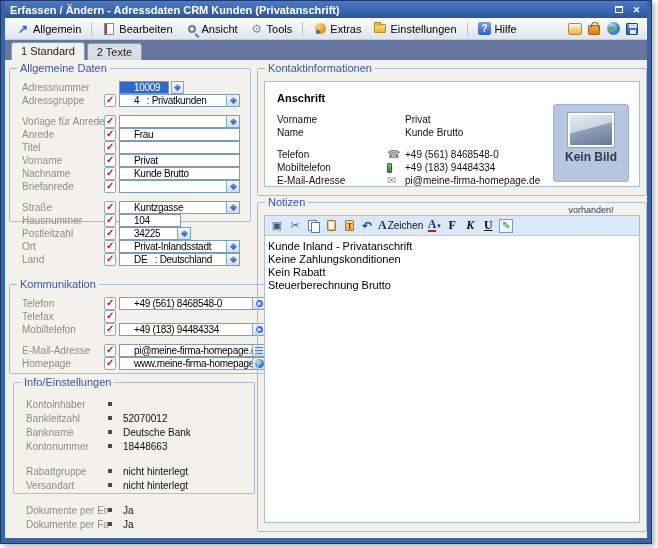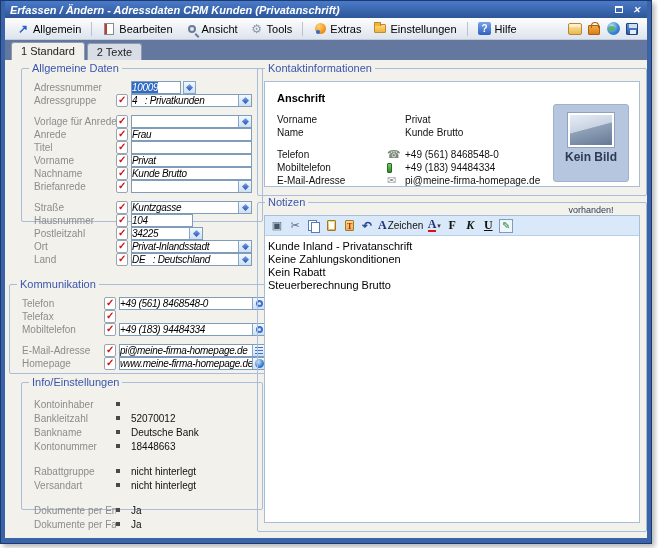--- a/index.html
+++ b/index.html
@@ -4,21 +4,21 @@
 <style>
   html,body{margin:0;padding:0;width:658px;height:548px;background:#fff;overflow:hidden;
     font-family:"Liberation Sans",sans-serif;font-size:11px;color:#000;}
   *{box-sizing:border-box;}
 
   
   .win{position:absolute;left:0;top:0;width:652px;height:544px;background:#3a63a8;
     border:1px solid #1c3a70;padding:0 4px 5px 4px;display:flex;flex-direction:column;
     box-shadow:3px 3px 5px rgba(0,0,0,.28);}
   .titlebar{height:17px;display:flex;align-items:center;padding:0 3px 0 5px;
-    background:linear-gradient(#4a7ac8,#2d5699);font-style:italic;}
+    background:linear-gradient(#4a7ac8,#2d5699);}
   .title{color:#fff;font-weight:bold;font-size:11px;white-space:nowrap;flex:1;}
   .winbtn{width:15px;height:13px;display:flex;align-items:center;justify-content:center;
     color:#fff;font-size:9px;font-weight:bold;margin-left:3px;cursor:default;}
   .restore-glyph{width:8px;height:7px;border:1px solid #fff;border-top:2px solid #fff;}
 
   .app{flex:1;display:flex;flex-direction:column;background:#f2f1eb;overflow:hidden;}
 
   
   .menubar{height:22px;background:linear-gradient(#fdfdfd,#dde4ee);border-bottom:1px solid #c2cbd8;
     display:flex;align-items:center;padding:0 6px;gap:2px;}
@@ -77,22 +77,22 @@
   .gap8{height:8px;flex:none;}
   .flabel{width:82px;flex:none;color:#8c8c8c;font-size:10px;white-space:nowrap;overflow:hidden;}
   .iconcol{width:15px;flex:none;display:flex;align-items:center;}
   .vicon{width:12px;height:13px;background:#fff;border:1px solid #9aa4b0;border-radius:2px;
     position:relative;cursor:default;}
   .vicon::before{content:"\2713";position:absolute;left:1px;top:-1px;color:#cc1111;
     font-weight:bold;font-size:10px;}
   .input,.combo{height:13px;border:1px solid #7f9db9;background:#fff;display:flex;
     align-items:stretch;overflow:hidden;}
   .grow{flex:1;}
-  .val{flex:1;font-size:10px;line-height:11px;padding:0 0;white-space:pre;overflow:hidden;
-    align-self:center;letter-spacing:-0.3px;font-style:italic;}
+  .val{flex:1;font-size:10px;line-height:11px;padding:0 14px;white-space:pre;overflow:hidden;
+    align-self:center;letter-spacing:-0.3px;}
   .selval{background:#316ac5;color:#fff;flex:none;}
   .ddbtn{width:13px;flex:none;border-left:1px solid #86a7cc;
     background:linear-gradient(#f3f8fd,#cfe0f3);display:flex;align-items:center;justify-content:center;cursor:default;}
   .ddbtn.standalone{border:1px solid #86a7cc;margin-left:2px;height:13px;}
   .diam{width:5px;height:5px;background:linear-gradient(135deg,#7fa7e8,#1c4fb5);transform:rotate(45deg);}
   .dialico{width:7px;height:7px;border:2px solid #3b6fd0;border-radius:50%;}
   .listico{width:8px;height:7px;background:repeating-linear-gradient(#3b6fd0 0 1px,transparent 1px 3px);}
   .globeico{width:9px;height:9px;border-radius:50%;
     background:radial-gradient(circle at 35% 32%,#cfe8ff,#2e74c8 65%,#1c5faa);}
 
@@ -228,21 +228,21 @@
       </div>
     </div>
 
     <div class="tabstrip">
       <div class="tab active">1 Standard</div>
       <div class="tab">2 Texte</div>
     </div>
 
     <div class="content">
 
-      <div class="gb" style="left:16px;top:8px;width:242px;height:154px">
+      <div class="gb" style="left:4px;top:8px;width:242px;height:154px">
         <span class="legend">Allgemeine Daten</span>
         <div class="gbody">
           <div class="row">
             <span class="flabel">Adressnummer</span>
             <span class="iconcol"></span>
             <div class="input" style="width:50px">
               <span class="val selval">10009</span>
             </div>
             <span class="ddbtn standalone">
                 <span class="diam"></span>
@@ -436,21 +436,21 @@
             <div class="combo grow">
               <span class="val">www.meine-firma-homepage.de</span>
               <span class="ddbtn">
                   <span class="globeico"></span>
                 </span>
             </div>
           </div>
         </div>
       </div>
 
-      <div class="gb" style="left:16px;top:322px;width:242px;height:128px">
+      <div class="gb" style="left:8px;top:322px;width:242px;height:112px">
         <span class="legend">Info/Einstellungen</span>
         <div class="gbody" style="padding-top:14px">
           <div class="row irow">
             <span class="flabel">Kontoinhaber</span>
             <span class="iconcol">
                 <span class="bullet"></span>
               </span>
             <span class="ival"></span>
           </div>
           <div class="row irow">

